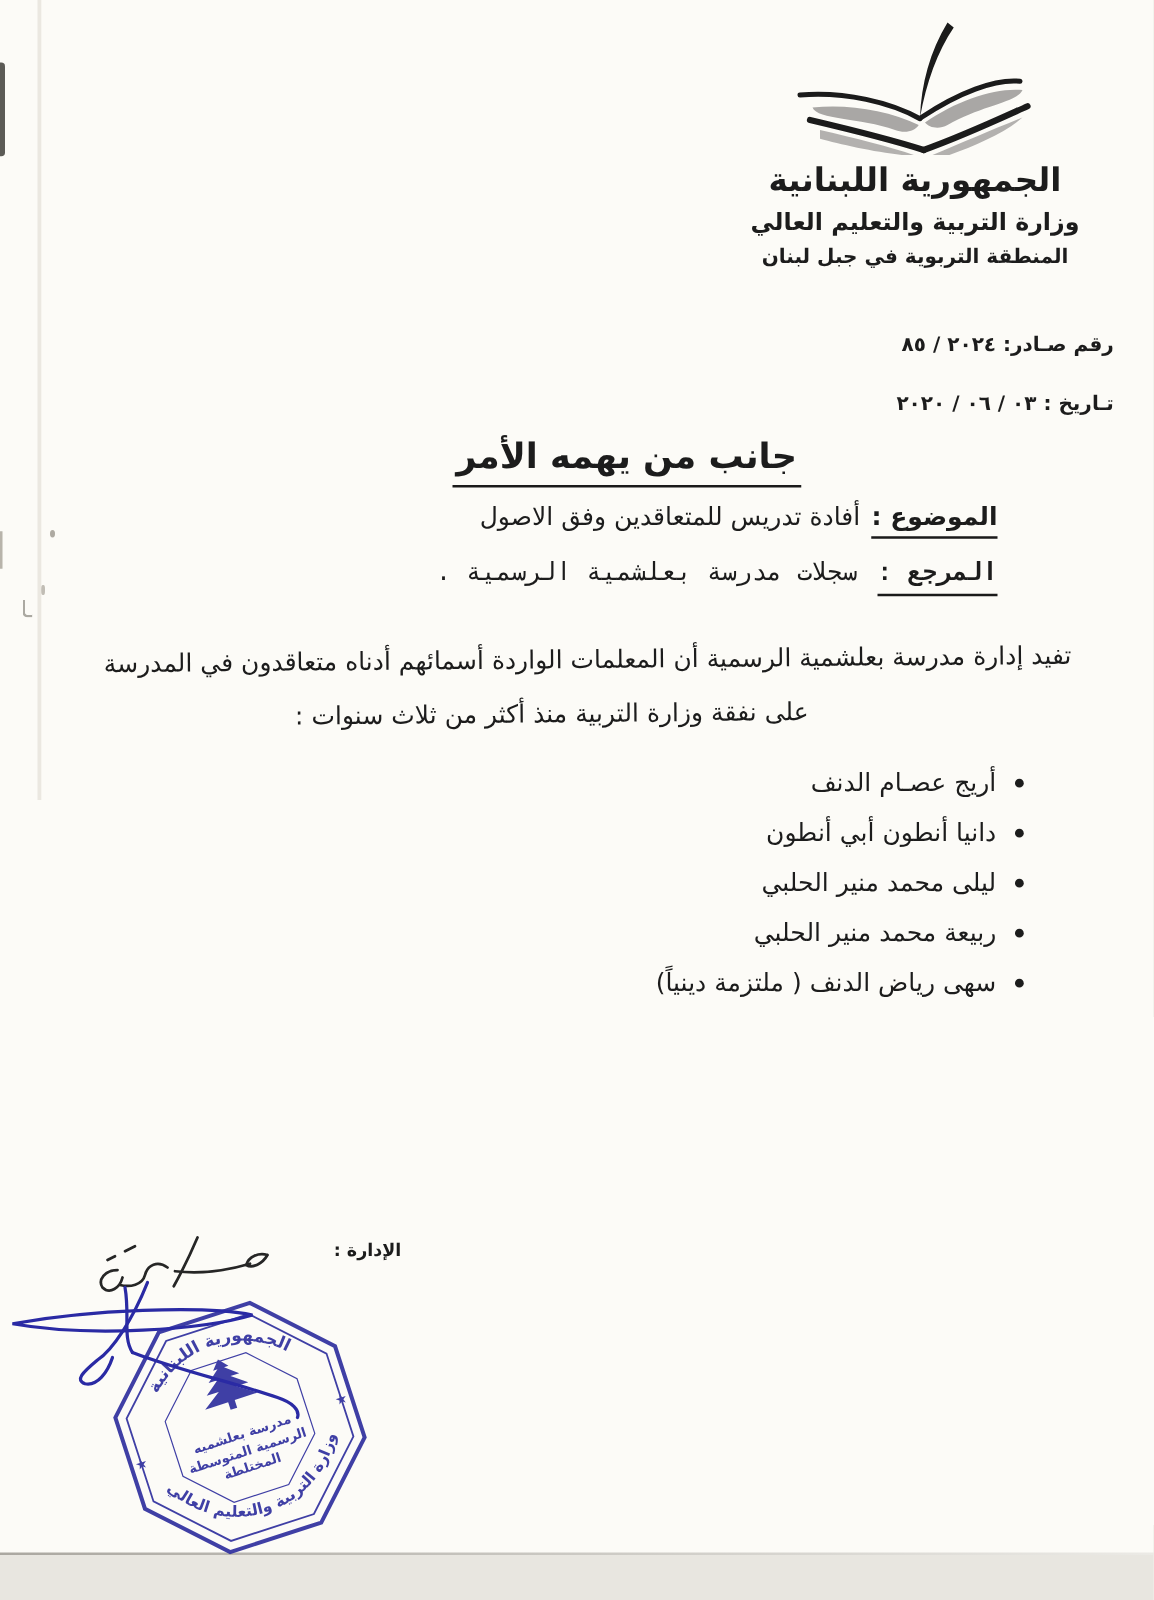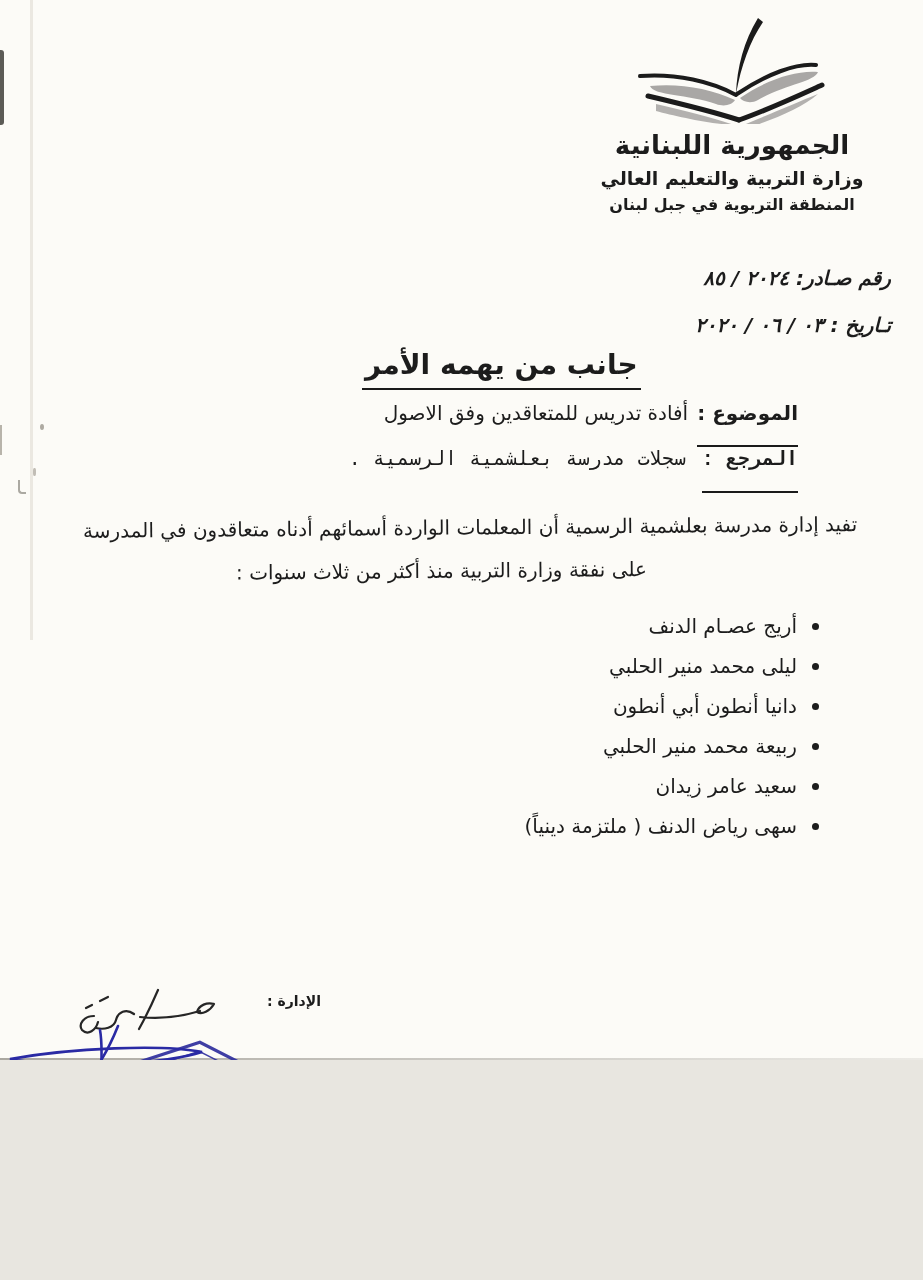--- a/index.html
+++ b/index.html
@@ -1,35 +1,35 @@
 <!DOCTYPE html>
 <html><head>
 <meta charset="utf-8">
 <style>
   html,body{margin:0;padding:0;background:#e8e6e0;}
   .paper{
-    position:relative;width:923px;height:1060px;margin:0 auto;
+    position:relative;width:923px;height:1244px;margin:0 auto;
     background:#fcfbf7;overflow:hidden;
     font-family:"DejaVu Sans","Liberation Sans",sans-serif;
     color:#1c1c1c;
   }
   .abs{position:absolute;line-height:1.25;white-space:nowrap;}
   
   .hdr{position:absolute;left:543px;top:130px;width:378px;text-align:center;direction:rtl;}
   .hdr .l1{font-size:26px;font-weight:bold;letter-spacing:1px;margin-bottom:7px;}
   .hdr .l2{font-size:19px;font-weight:bold;margin-bottom:6px;}
   .hdr .l3{font-size:16px;font-weight:bold;margin-bottom:6px;}
   .hdr .l4{font-size:19px;font-weight:bold;}
-  .meta{font-size:20px;font-weight:600;direction:rtl;font-style:italic;}
+  .meta{font-size:16px;font-weight:600;direction:rtl;}
   .title{
     font-size:28px;font-weight:bold;direction:rtl;
     border-bottom:2.5px solid #1a1a1a;padding:0 3px 6px 3px;
   }
   .line{font-size:20px;direction:rtl;}
-  .ulbl{font-weight:bold;border-bottom:2px solid #1a1a1a;padding-bottom:19px;margin-left:9px;display:inline-block;}
+  .ulbl{font-weight:bold;border-bottom:2px solid #1a1a1a;padding-bottom:3px;margin-left:9px;display:inline-block;}
   .gap2{margin-left:16px;}
   .bodyline{font-size:20px;direction:rtl;transform:rotate(-0.5deg);transform-origin:right center;}
   
   .names{position:absolute;top:606px;right:104px;direction:rtl;}
   .nitem{height:40px;display:flex;align-items:center;gap:15px;font-size:20px;}
   .dot{width:7px;height:7px;border-radius:50%;background:#1c1c1c;flex:0 0 auto;}
   .sig-label{font-size:14px;font-weight:bold;direction:rtl;}
   svg{position:absolute;}
   
   .art{position:absolute;pointer-events:none;}
@@ -73,33 +73,29 @@
   <div class="abs bodyline" style="top:512px;right:66px;">تفيد إدارة مدرسة بعلشمية الرسمية  أن المعلمات الواردة أسمائهم أدناه متعاقدون في المدرسة</div>
   <div class="abs bodyline" style="top:557px;right:276px;">على نفقة وزارة التربية منذ أكثر من ثلاث سنوات :</div>
 
   <div class="names">
     <div class="nitem">
         <span class="dot"></span>
         <span>أريج عصـام الدنف</span>
       </div>
     <div class="nitem">
         <span class="dot"></span>
+        <span>دانيا أنطون أبي أنطون</span>
+      </div>
+    <div class="nitem">
+        <span class="dot"></span>
         <span>ليلى محمد منير الحلبي</span>
       </div>
     <div class="nitem">
         <span class="dot"></span>
-        <span>دانيا أنطون أبي أنطون</span>
-      </div>
-    <div class="nitem">
-        <span class="dot"></span>
         <span>ربيعة محمد منير الحلبي</span>
-      </div>
-    <div class="nitem">
-        <span class="dot"></span>
-        <span>سعيد عامر زيدان</span>
       </div>
     <div class="nitem">
         <span class="dot"></span>
         <span>سهى رياض الدنف ( ملتزمة دينياً)</span>
       </div>
   </div>
 
   <div class="abs sig-label" style="top:993px;right:602px;">الإدارة :</div>
 
   <svg style="left:42px;top:988px;" width="185" height="52" viewBox="0 0 185 52">

